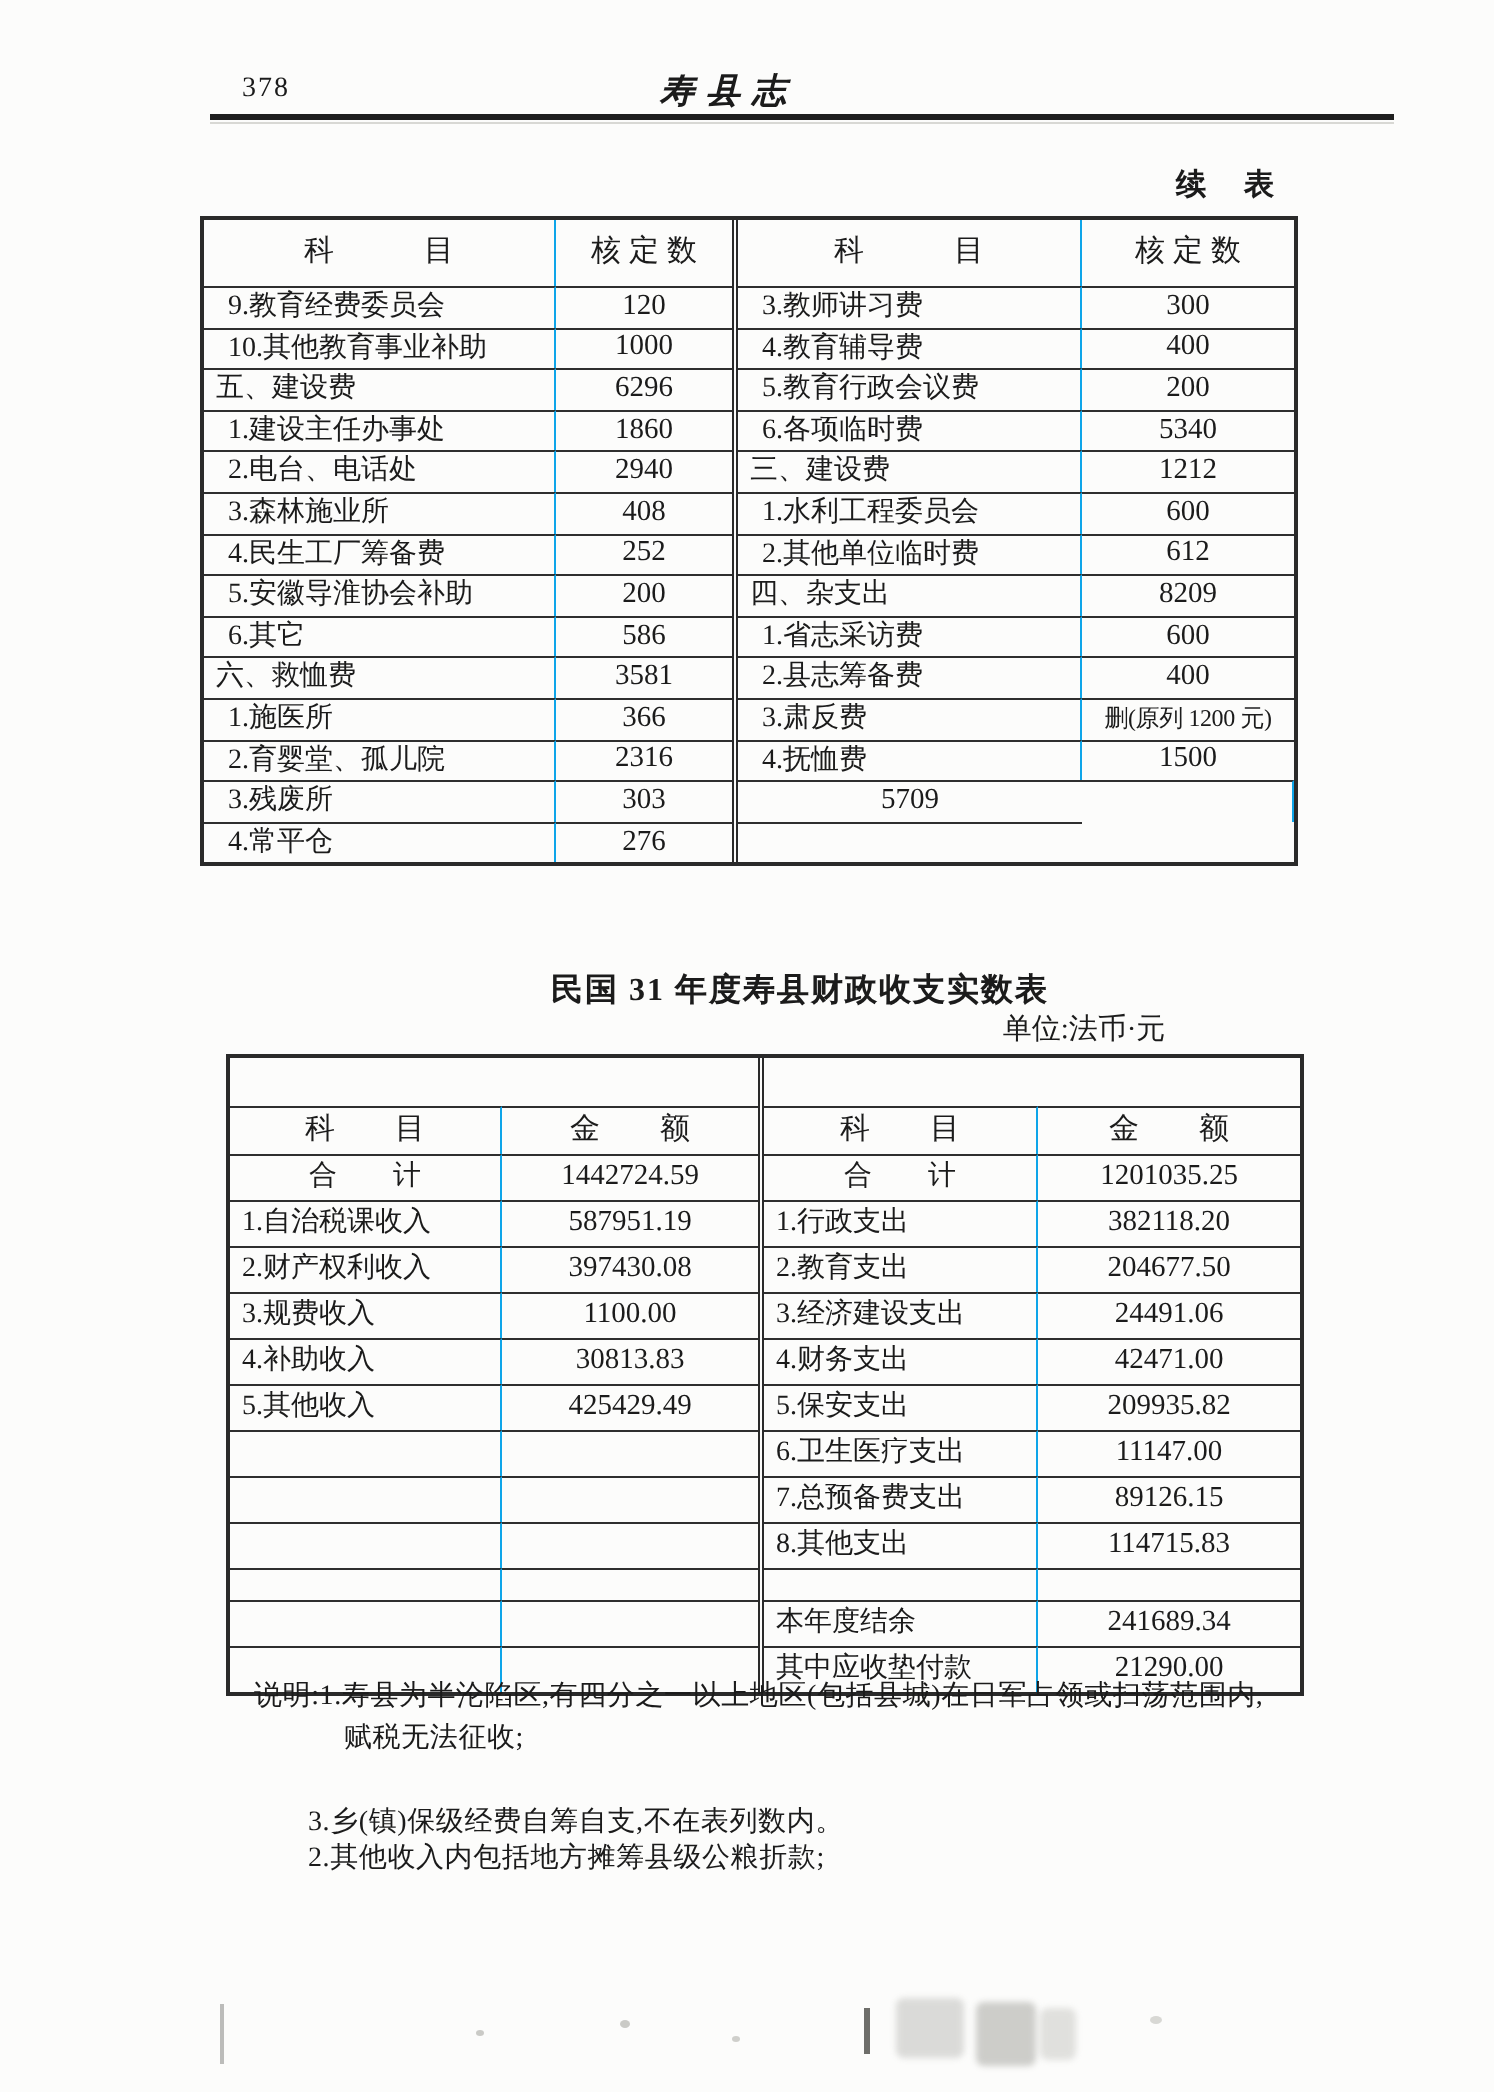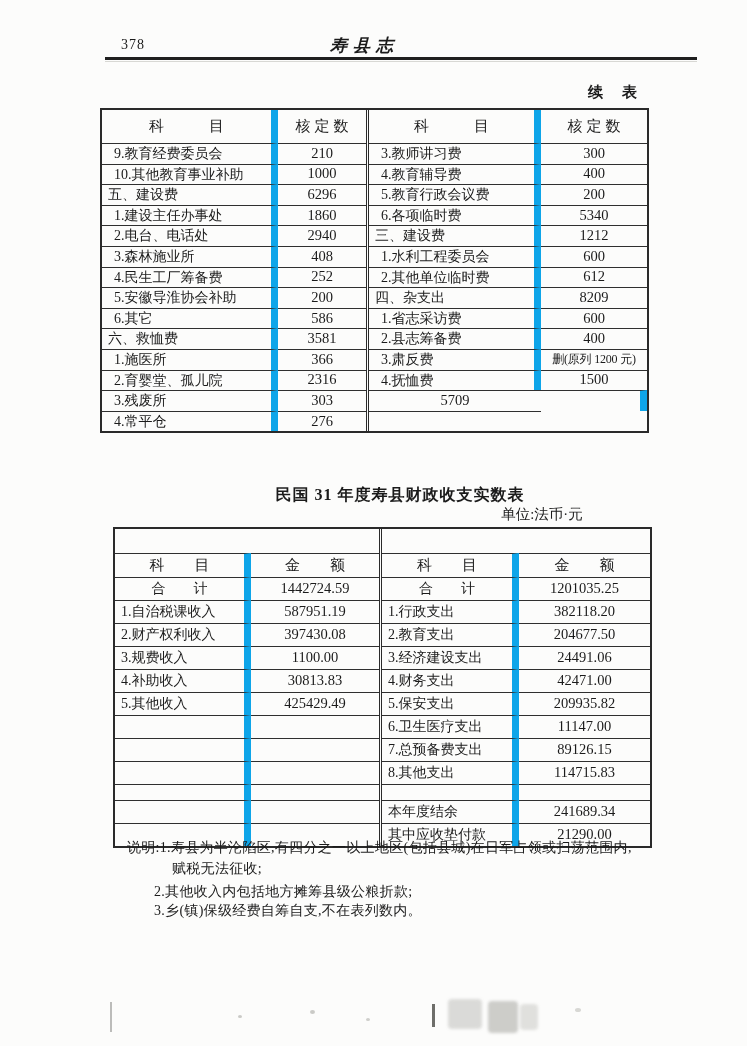--- a/index.html
+++ b/index.html
@@ -18,21 +18,21 @@
   .headrule-ghost { position:absolute; left:105px; top:61px; width:592px; height:1px; background:#d8d8d4; }
   .continued{ position:absolute; left:588px; top:83px; font-size:15px; font-weight:bold; letter-spacing:2px; }
 
   
   .tbl { position:absolute; border:2px solid #2a2a2a; display:flex; background:#fcfcfb; }
   .half { display:grid; }
   .half.rt { border-left:3px double #2a2a2a; }
   .cell { display:flex; align-items:center; font-size:14px; line-height:1.1;
           border-top:1px solid #2f2f2f; overflow:hidden; white-space:nowrap; }
   .cell.hdr { border-top:none; }
-  .subject { border-right:7px solid #0ea5e9; }
+  .subject { border-right:1px solid #0ea5e9; }
   .subject.major { padding-left:6px; }
   .subject.sub   { padding-left:12px; }
   .subject.center{ justify-content:center; padding-left:0; }
   .val { justify-content:center; font-size:14.5px; }
   .val.longval { font-size:12px; letter-spacing:-0.2px; }
   .th { justify-content:center; font-size:15px; }
   .sp2 { letter-spacing:4px; text-indent:4px; }
   .group { grid-column:1 / -1; border-top:none; justify-content:flex-start;
            padding-left:42px; font-size:15px;margin-top:24px; }
 
@@ -46,21 +46,21 @@
              font-size:16px; font-weight:bold; letter-spacing:1px; }
   .unit    { position:absolute; left:442px; top:505px; width:200px; text-align:center; font-size:14.5px; }
   #t2 { left:113px; top:527px; }
   #t2-left  { grid-template-columns:136px 128px; grid-template-rows:24px 24px repeat(9,23px) 16px 23px 23px; }
   #t2-right { grid-template-columns:137px 131px; grid-template-rows:24px 24px repeat(9,23px) 16px 23px 23px; }
 
   
   .note { position:absolute; font-size:14px; letter-spacing:0.3px; white-space:nowrap; }
   #note0 { left:127px; top:839px; }
   #note1 { left:172px; top:860px; }
-  #note2 { left:154px; top:883px; }
+  #note2 { left:154px; top:920px; }
   #note3 { left:154px; top:902px; }
 
   
   .art { position:absolute; pointer-events:none; }
   .a-vline1 { left:110px; top:1002px; width:2px; height:30px; background:#9a9a96; opacity:.65; }
   .a-stroke { left:432px; top:1004px; width:3px; height:23px; background:#4a4a46; opacity:.8; }
   .a-blob1 { left:448px; top:999px; width:34px; height:30px; background:#8f8f8a; opacity:.30; filter:blur(1.5px); border-radius:4px; }
   .a-blob2 { left:488px; top:1001px; width:30px; height:32px; background:#77776f; opacity:.35; filter:blur(1.5px); border-radius:4px; }
   .a-blob3 { left:520px; top:1004px; width:18px; height:26px; background:#9a9a92; opacity:.28; filter:blur(1.5px); border-radius:4px; }
   .a-dot1 { left:238px; top:1015px; width:4px; height:3px; background:#a9a9a4; opacity:.6; border-radius:50%; }
@@ -77,21 +77,21 @@
   <div class="booktitle">寿县志</div>
   <div class="headrule"></div>
   <div class="headrule-ghost"></div>
   <div class="continued">续　表</div>
 
   <div class="tbl" id="t1">
     <div class="half" id="t1-left">
       <div class="cell hdr th subject">科　　　目</div>
       <div class="cell hdr th sp2">核定数</div>
     <div class="cell subject sub">9.教育经费委员会</div>
-        <div class="cell val">210</div>
+        <div class="cell val">120</div>
         <div class="cell subject sub">10.其他教育事业补助</div>
         <div class="cell val">1000</div>
         <div class="cell subject major">五、建设费</div>
         <div class="cell val">6296</div>
         <div class="cell subject sub">1.建设主任办事处</div>
         <div class="cell val">1860</div>
         <div class="cell subject sub">2.电台、电话处</div>
         <div class="cell val">2940</div>
         <div class="cell subject sub">3.森林施业所</div>
         <div class="cell val">408</div>

